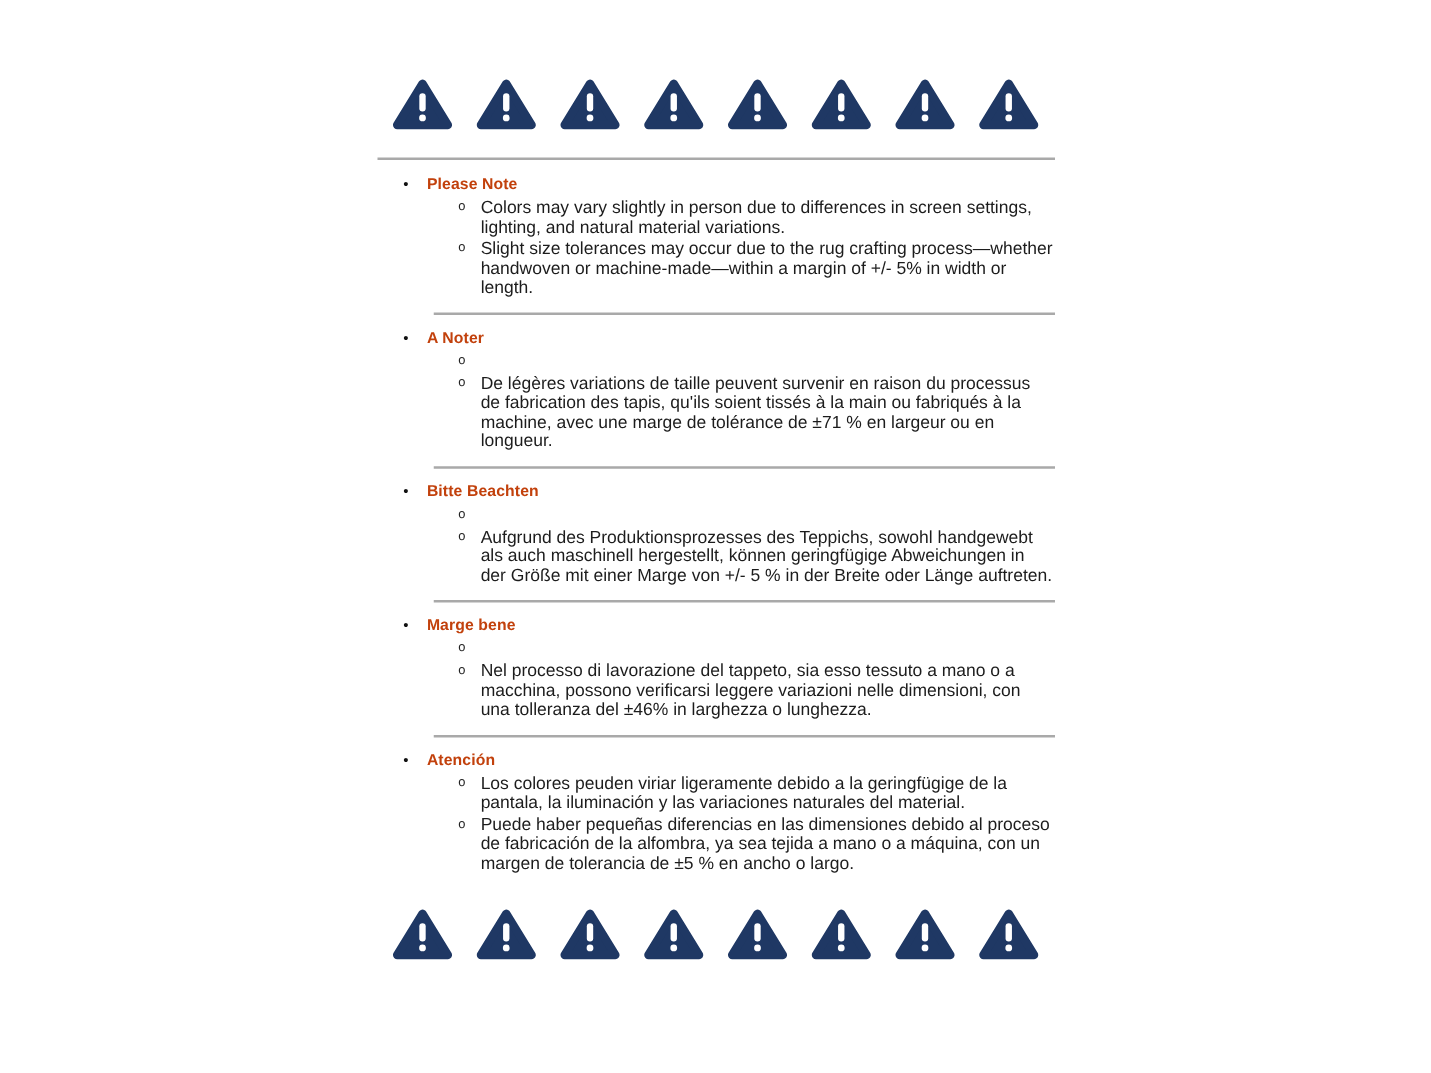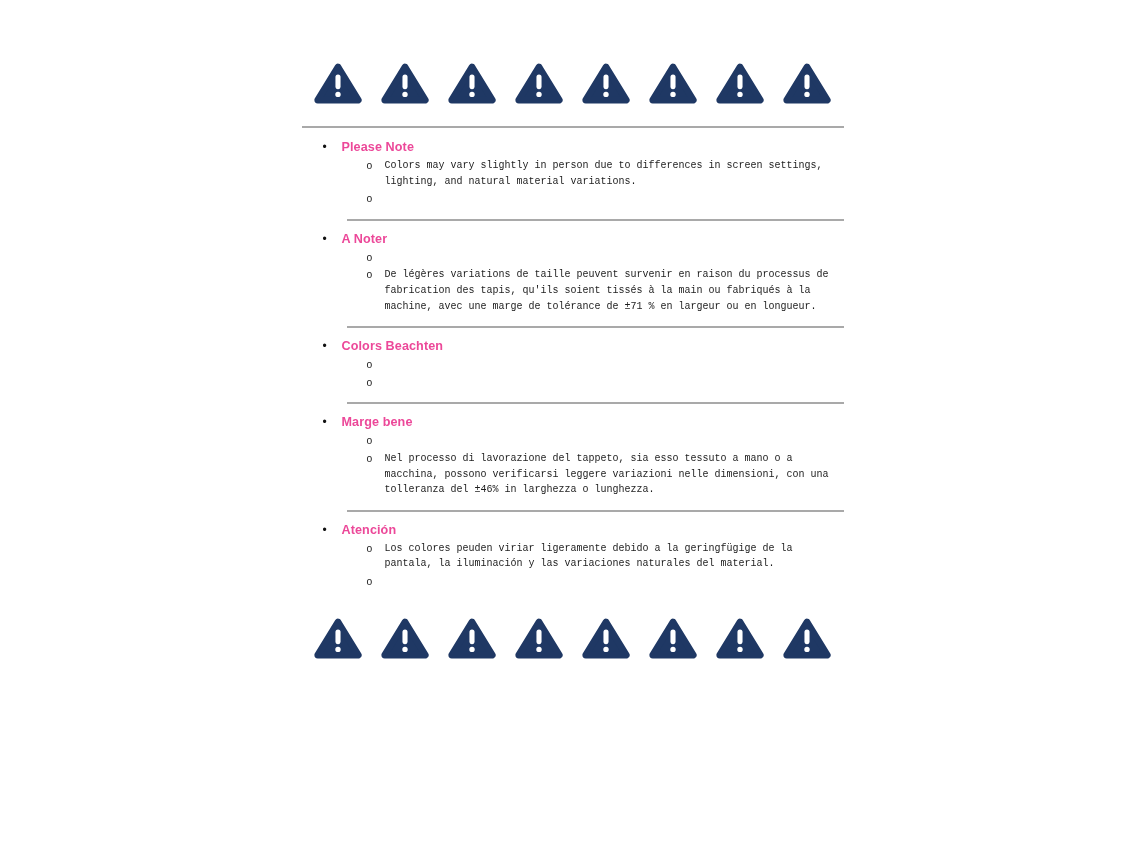--- a/index.html
+++ b/index.html
@@ -47,41 +47,40 @@
     width: 19px;
     flex: 0 0 19px;
     font-size: 12px;
     line-height: 16px;
     color: #111111;
   }
   .heading-text {
     font-weight: bold;
     font-size: 12.6px;
     line-height: 16px;
-    color: #ec4899;
+    color: #c2410c;
     letter-spacing: 0.1px;
   }
   .sub-item {
     display: flex;
     padding-left: 65px;
     margin-bottom: 2px;
   }
   .l2-marker {
     width: 18px;
     flex: 0 0 18px;
     font-size: 10.3px;
     line-height: 15.6px;
     color: #222222;
   }
   .item-text {
     width: 459px;
-    font-size: 10px;
+    font-size: 14px;
     line-height: 15.6px;
     color: #1c1c1c;
-    font-family: Liberation Mono, monospace;
   }
 </style>
 </head>
 <body>
 
 <div class="page">
   <div class="content">
 
     <div class="tri-row top">
   <svg class="tri" viewBox="0 0 64 58" aria-hidden="true">
@@ -142,20 +141,21 @@
       <span class="heading-text">Please Note</span>
     </div>
     <div>
   <div class="sub-item">
     <span class="l2-marker">o</span>
     <span class="item-text">Colors may vary slightly in person due to differences in screen settings, lighting, and natural material variations.</span>
   </div>
 
   <div class="sub-item">
     <span class="l2-marker">o</span>
+    <span class="item-text">Slight size tolerances may occur due to the rug crafting process—whether handwoven or machine-made—within a margin of +/- 5% in width or length.</span>
   </div>
 </div>
   </div>
 <hr class="rule indented">
   <div class="section">
     <div class="heading-row">
       <span class="l1-marker">•</span>
       <span class="heading-text">A Noter</span>
     </div>
     <div>
@@ -166,29 +166,30 @@
   <div class="sub-item">
     <span class="l2-marker">o</span>
     <span class="item-text">De légères variations de taille peuvent survenir en raison du processus de fabrication des tapis, qu'ils soient tissés à la main ou fabriqués à la machine, avec une marge de tolérance de ±71 % en largeur ou en longueur.</span>
   </div>
 </div>
   </div>
 <hr class="rule indented">
   <div class="section">
     <div class="heading-row">
       <span class="l1-marker">•</span>
-      <span class="heading-text">Colors Beachten</span>
-    </div>
-    <div>
-  <div class="sub-item">
-    <span class="l2-marker">o</span>
-  </div>
-
-  <div class="sub-item">
-    <span class="l2-marker">o</span>
+      <span class="heading-text">Bitte Beachten</span>
+    </div>
+    <div>
+  <div class="sub-item">
+    <span class="l2-marker">o</span>
+  </div>
+
+  <div class="sub-item">
+    <span class="l2-marker">o</span>
+    <span class="item-text">Aufgrund des Produktionsprozesses des Teppichs, sowohl handgewebt als auch maschinell hergestellt, können geringfügige Abweichungen in der Größe mit einer Marge von +/- 5 % in der Breite oder Länge auftreten.</span>
   </div>
 </div>
   </div>
 <hr class="rule indented">
   <div class="section">
     <div class="heading-row">
       <span class="l1-marker">•</span>
       <span class="heading-text">Marge bene</span>
     </div>
     <div>
@@ -209,20 +210,21 @@
       <span class="heading-text">Atención</span>
     </div>
     <div>
   <div class="sub-item">
     <span class="l2-marker">o</span>
     <span class="item-text">Los colores peuden viriar ligeramente debido a la geringfügige de la pantala, la iluminación y las variaciones naturales del material.</span>
   </div>
 
   <div class="sub-item">
     <span class="l2-marker">o</span>
+    <span class="item-text">Puede haber pequeñas diferencias en las dimensiones debido al proceso de fabricación de la alfombra, ya sea tejida a mano o a máquina, con un margen de tolerancia de ±5 % en ancho o largo.</span>
   </div>
 </div>
   </div>
 </div>
 
     <div class="tri-row bottom">
   <svg class="tri" viewBox="0 0 64 58" aria-hidden="true">
     <polygon points="32,7 59,51 5,51" fill="#1f3864" stroke="#1f3864" stroke-width="9" stroke-linejoin="round"></polygon>
     <rect x="28.6" y="17" width="6.8" height="19.5" rx="3.4" fill="#ffffff"></rect>
     <circle cx="32" cy="43.5" r="3.6" fill="#ffffff"></circle>

